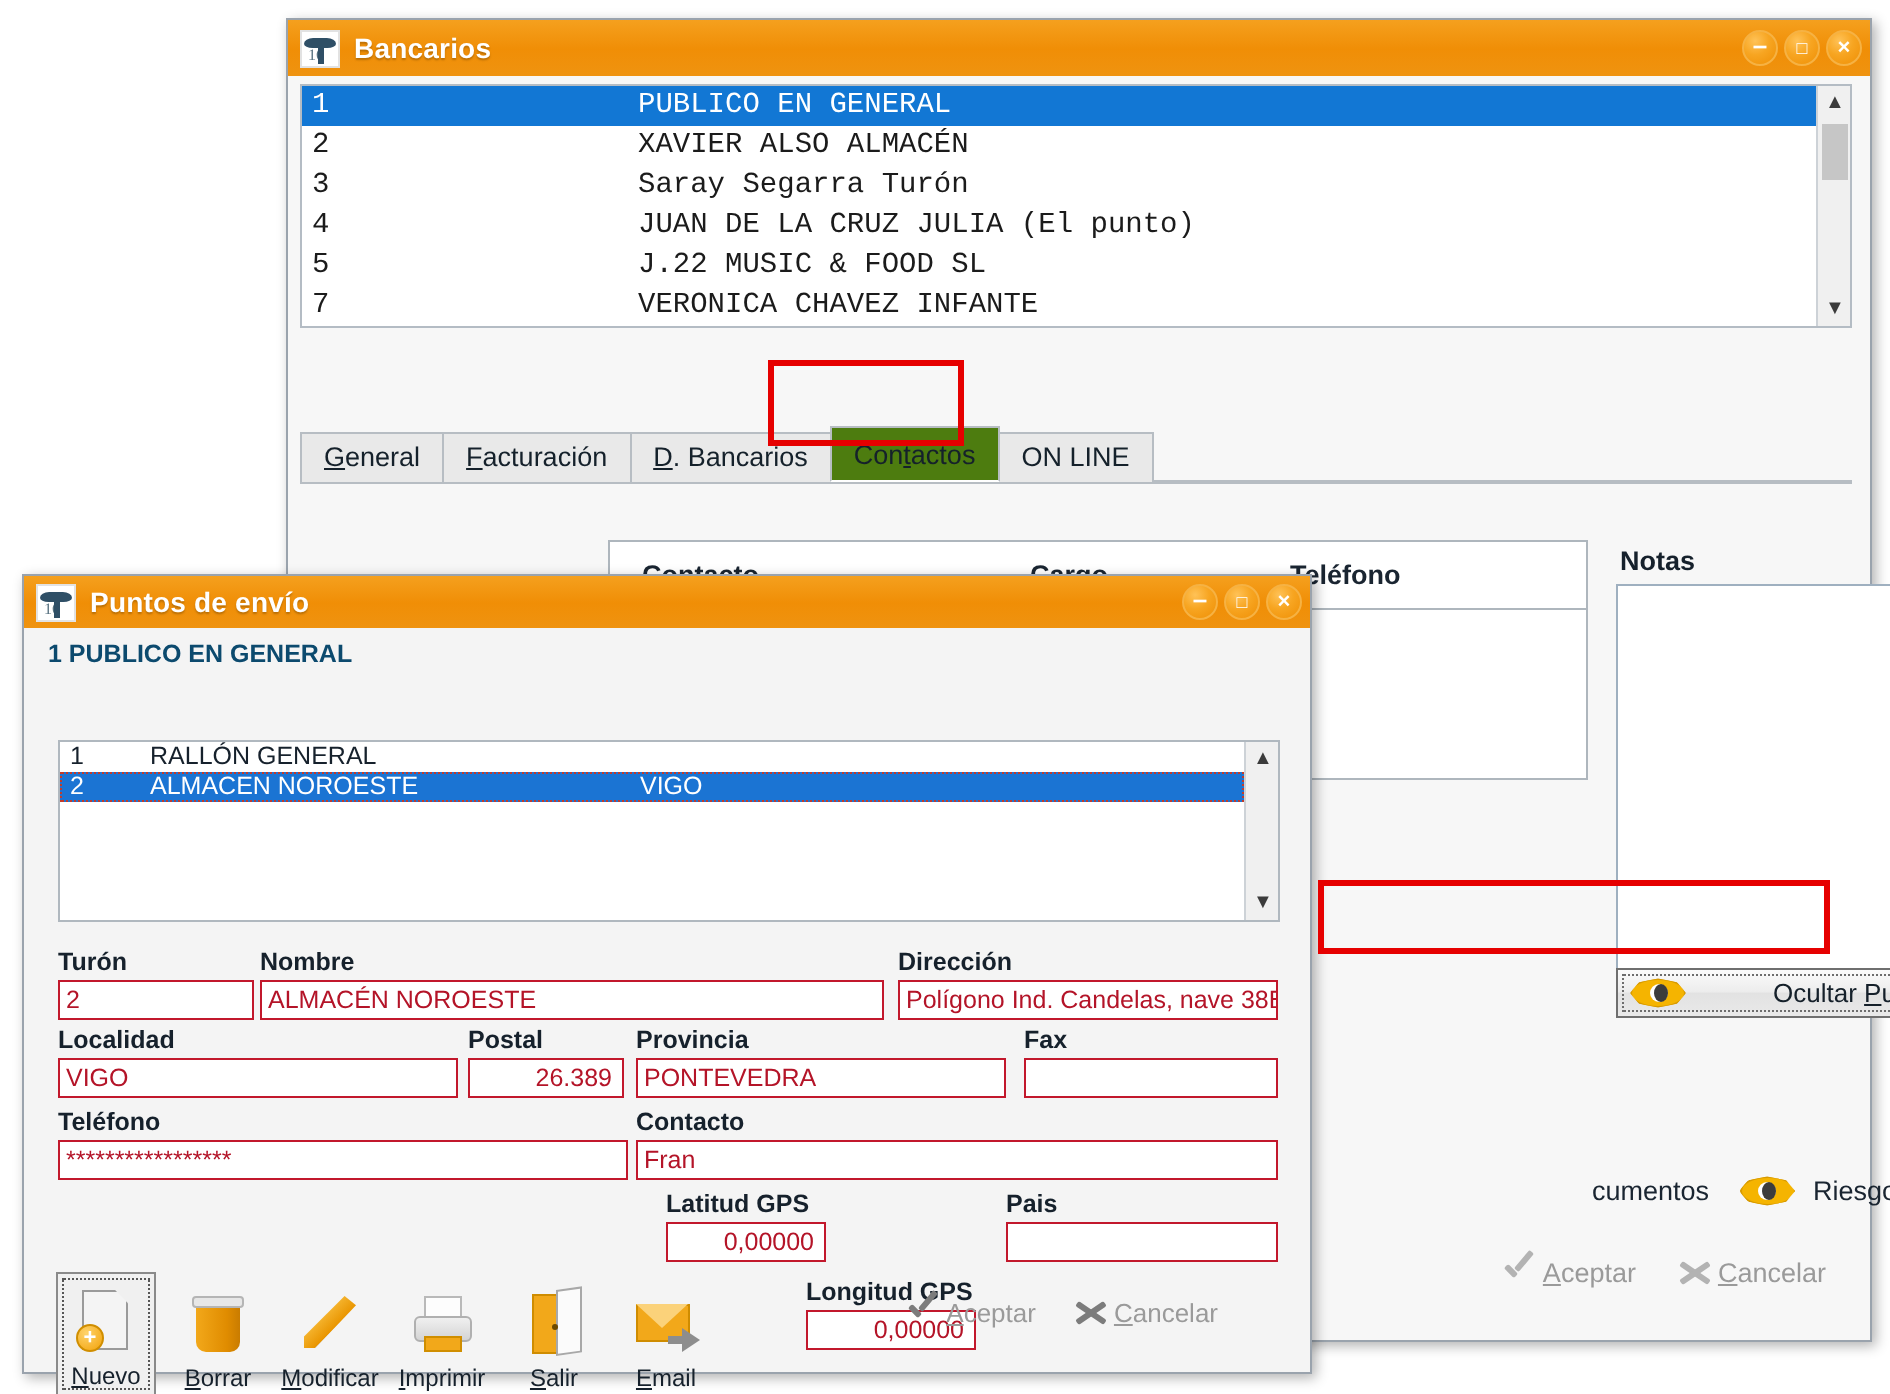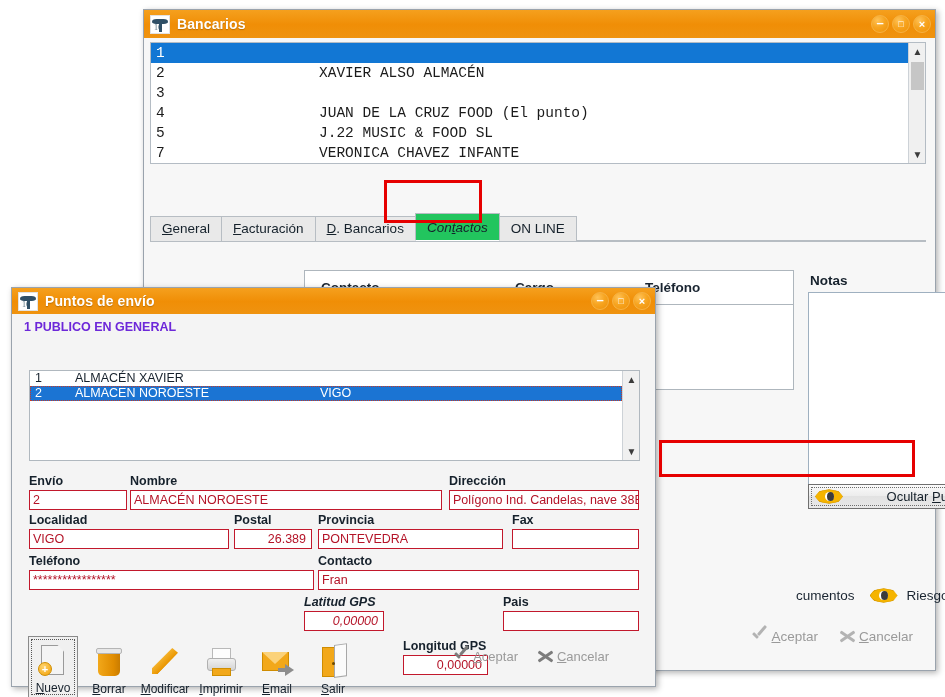--- a/index.html
+++ b/index.html
@@ -119,24 +119,23 @@
     height: 25px; line-height: 24px;
     padding: 0 11px;
     font-size: 13.5px; color: #15212b;
     background: #e9e9e9;
     border: 1px solid #b7bdc3; border-bottom: none;
     margin-right: -1px;
     cursor: pointer;
     position: relative;
   }
   .tab.active {
-    background: #22c55e; height: 28px; line-height: 27px;
+    background: #4d7c0f; height: 28px; line-height: 27px;
     border-bottom: 1px solid #ffffff;
     z-index: 3;
-    font-style: italic;
   }
   .tab u { text-decoration: underline; }
 
   .tabfill {
     flex: 1; height: 25px; border-bottom: 1px solid #b7bdc3;
   }
 
   .redbox {
     position: absolute;
     border: 3px solid #e60000;
@@ -244,21 +243,21 @@
   .gray-ico { color: #b3b3b3; }
   .dark-ico { color: #7c7c7c; }
 
   
   #win-puntos { left: 11px; top: 287px; width: 645px; height: 400px; }
   #win-puntos .titlebar { height: 26px; }
   #win-puntos .body { position: relative; height: calc(100% - 26px); background: #f4f4f4; }
 
   .pe-header {
     position: absolute; left: 12px; top: 6px;
-    font-size: 12.5px; font-weight: bold; color: #6d28d9;
+    font-size: 12.5px; font-weight: bold; color: #0c4a6e;
   }
   .pe-list {
     position: absolute; left: 17px; top: 56px; width: 611px; height: 91px;
     background: #ffffff; border: 1px solid #b0b8bf; display: flex;
   }
   .pe-rows { flex: 1; font-size: 12.5px; }
   .pe-row { height: 15px; line-height: 15px; display: flex; color: #16212c; white-space: pre; }
   .pe-row .n { width: 45px; padding-left: 5px; }
   .pe-row .nm { width: 245px; }
   .pe-row.sel { background: #1b74d3; color: #ffffff; position: relative; }
@@ -406,31 +405,33 @@
           </div>
       </div>
     </div>
 
     <div class="body">
 
       <div class="list-panel">
         <div class="list-rows">
           <div class="lrow sel">
             <span class="num">1</span>
+            <span>PUBLICO EN GENERAL</span>
           </div>
           <div class="lrow">
             <span class="num">2</span>
             <span>XAVIER ALSO ALMACÉN</span>
           </div>
           <div class="lrow">
             <span class="num">3</span>
+            <span>Saray Segarra Turón</span>
           </div>
           <div class="lrow">
             <span class="num">4</span>
-            <span>JUAN DE LA CRUZ FOOD (El punto)</span>
+            <span>JUAN DE LA CRUZ JULIA (El punto)</span>
           </div>
           <div class="lrow">
             <span class="num">5</span>
             <span>J.22 MUSIC &amp; FOOD SL</span>
           </div>
           <div class="lrow">
             <span class="num">7</span>
             <span>VERONICA CHAVEZ INFANTE</span>
           </div>
         </div>
@@ -520,37 +521,37 @@
     </div>
 
     <div class="body">
 
       <div class="pe-header">1 PUBLICO EN GENERAL</div>
 
       <div class="pe-list">
         <div class="pe-rows">
           <div class="pe-row">
             <span class="n">1</span>
-            <span class="nm">ALMACÉN XAVIER</span>
+            <span class="nm">RALLÓN GENERAL</span>
             <span></span>
           </div>
           <div class="pe-row sel">
             <span class="n">2</span>
             <span class="nm">ALMACEN NOROESTE</span>
             <span>VIGO</span>
           </div>
         </div>
         <div class="sbar">
           <div class="arw up">▲</div>
           <div class="arw dn">▼</div>
         </div>
       </div>
 
       <div class="fld" style="left:17px;  top:160px; width:98px;">
-        <label>Envío</label>
+        <label>Turón</label>
         <div class="inp">2</div>
       </div>
       <div class="fld" style="left:118px; top:160px; width:312px;">
         <label>Nombre</label>
         <div class="inp">ALMACÉN NOROESTE</div>
       </div>
       <div class="fld" style="left:437px; top:160px; width:190px;">
         <label>Dirección</label>
         <div class="inp">Polígono Ind. Candelas, nave 38B</div>
       </div>
@@ -574,21 +575,21 @@
 
       <div class="fld" style="left:17px;  top:240px; width:285px;">
         <label>Teléfono</label>
         <div class="inp">*****************</div>
       </div>
       <div class="fld" style="left:306px; top:240px; width:321px;">
         <label>Contacto</label>
         <div class="inp">Fran</div>
       </div>
 
-      <div class="fld" style="left:292px; top:281px; width:80px;font-style:italic;">
+      <div class="fld" style="left:321px; top:281px; width:80px;">
         <label>Latitud GPS</label>
         <div class="inp r">0,00000</div>
       </div>
       <div class="fld" style="left:391px; top:281px; width:85px;margin-top:44px;">
         <label>Longitud GPS</label>
         <div class="inp r">0,00000</div>
       </div>
       <div class="fld" style="left:491px; top:281px; width:136px;">
         <label>Pais</label>
         <div class="inp"></div>
@@ -615,38 +616,38 @@
             </div>
           <div class="lbl"><u>M</u>odificar</div>
         </div>
         <div class="tbtn">
           <div class="tico ic-print">
               <div class="top2"></div>
               <div class="mid"></div>
               <div class="out"></div>
             </div>
           <div class="lbl"><u>I</u>mprimir</div>
+        </div>
+        <div class="tbtn">
+          <div class="tico ic-door">
+              <div class="frame"></div>
+              <div class="panel"></div>
+              <div class="knob"></div>
+            </div>
+          <div class="lbl"><u>S</u>alir</div>
         </div>
         <div class="tbtn">
           <div class="tico ic-mail">
               <div class="env"></div>
               <div class="flap2"></div>
               <div class="arrbar"></div>
               <div class="arr"></div>
             </div>
           <div class="lbl"><u>E</u>mail</div>
         </div>
-        <div class="tbtn">
-          <div class="tico ic-door">
-              <div class="frame"></div>
-              <div class="panel"></div>
-              <div class="knob"></div>
-            </div>
-          <div class="lbl"><u>S</u>alir</div>
-        </div>
       </div>
 
       <div class="pe-acc" style="top:334px;">
         <div class="act dim">
           <span class="ico-check dark-ico"></span>
           <span><u>A</u>ceptar</span>
         </div>
         <div class="act dim">
           <span class="ico-x dark-ico"></span>
           <span><u>C</u>ancelar</span>

